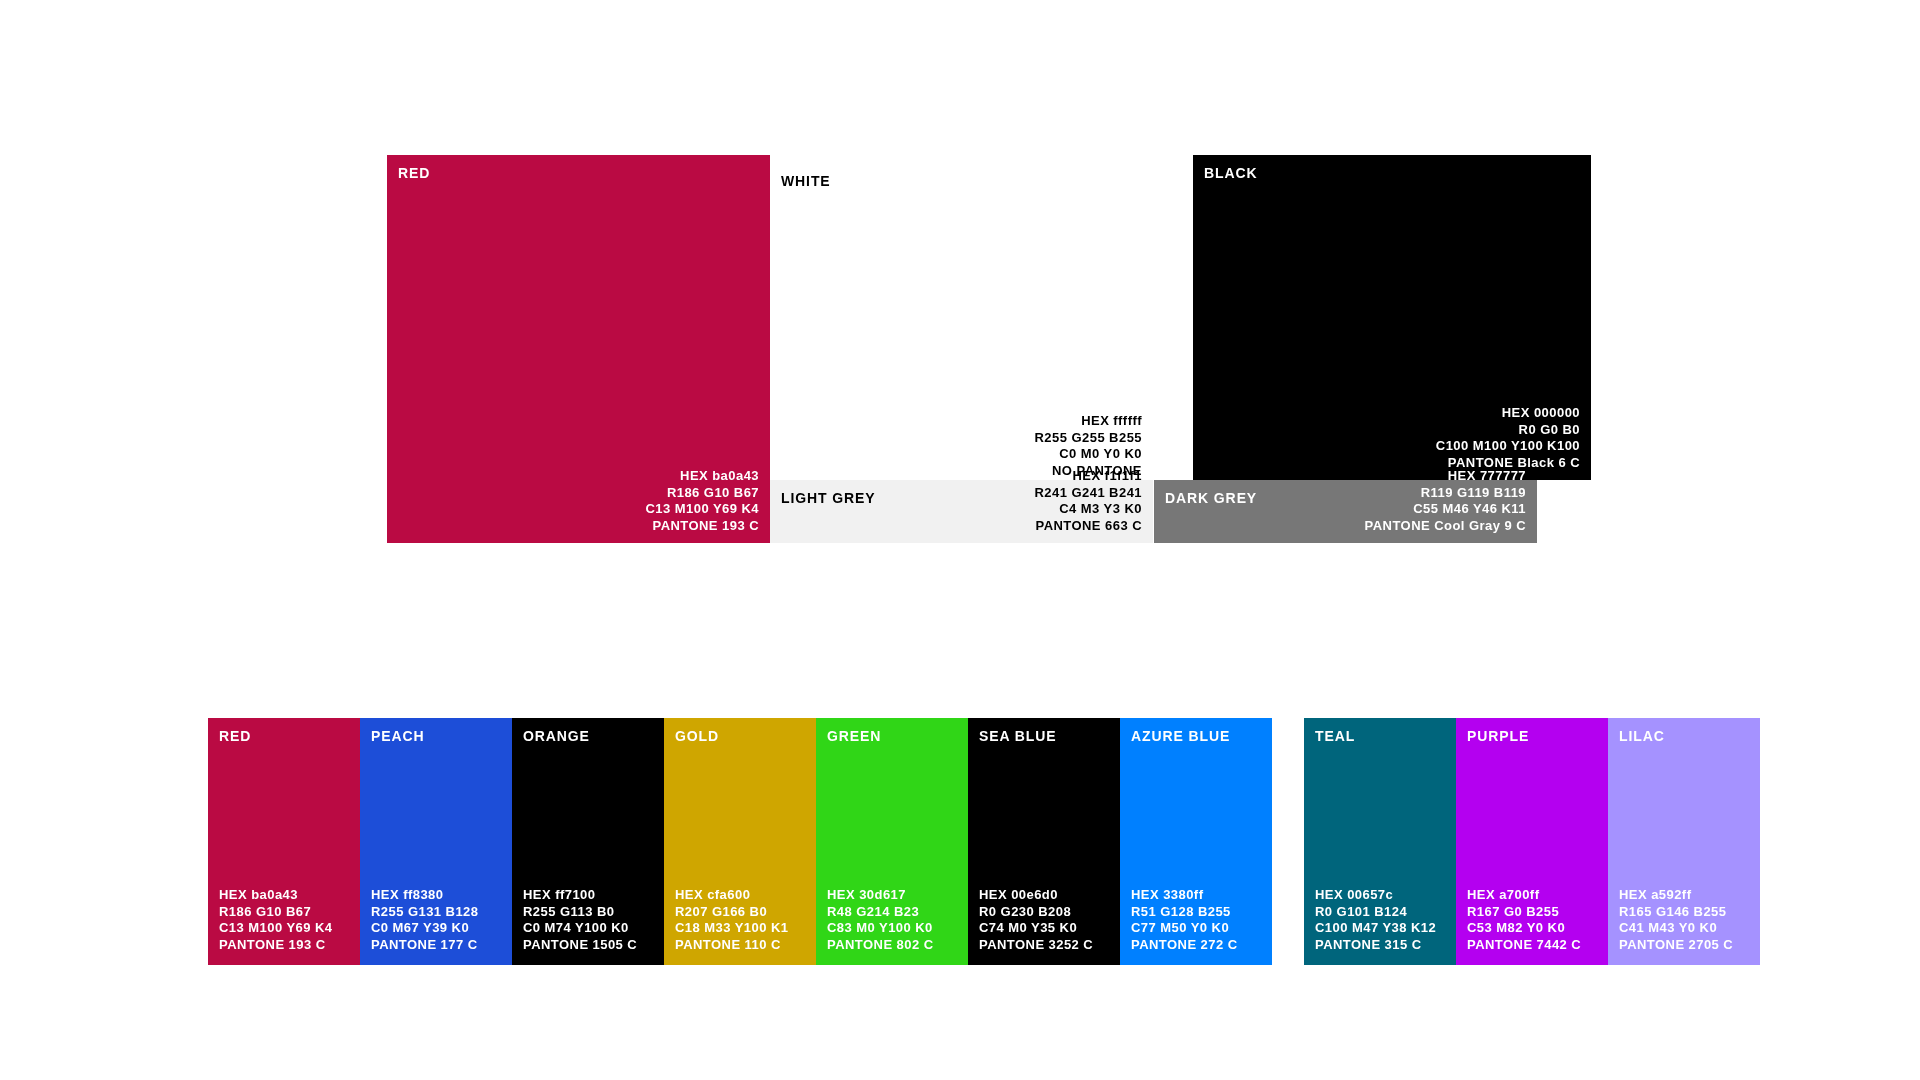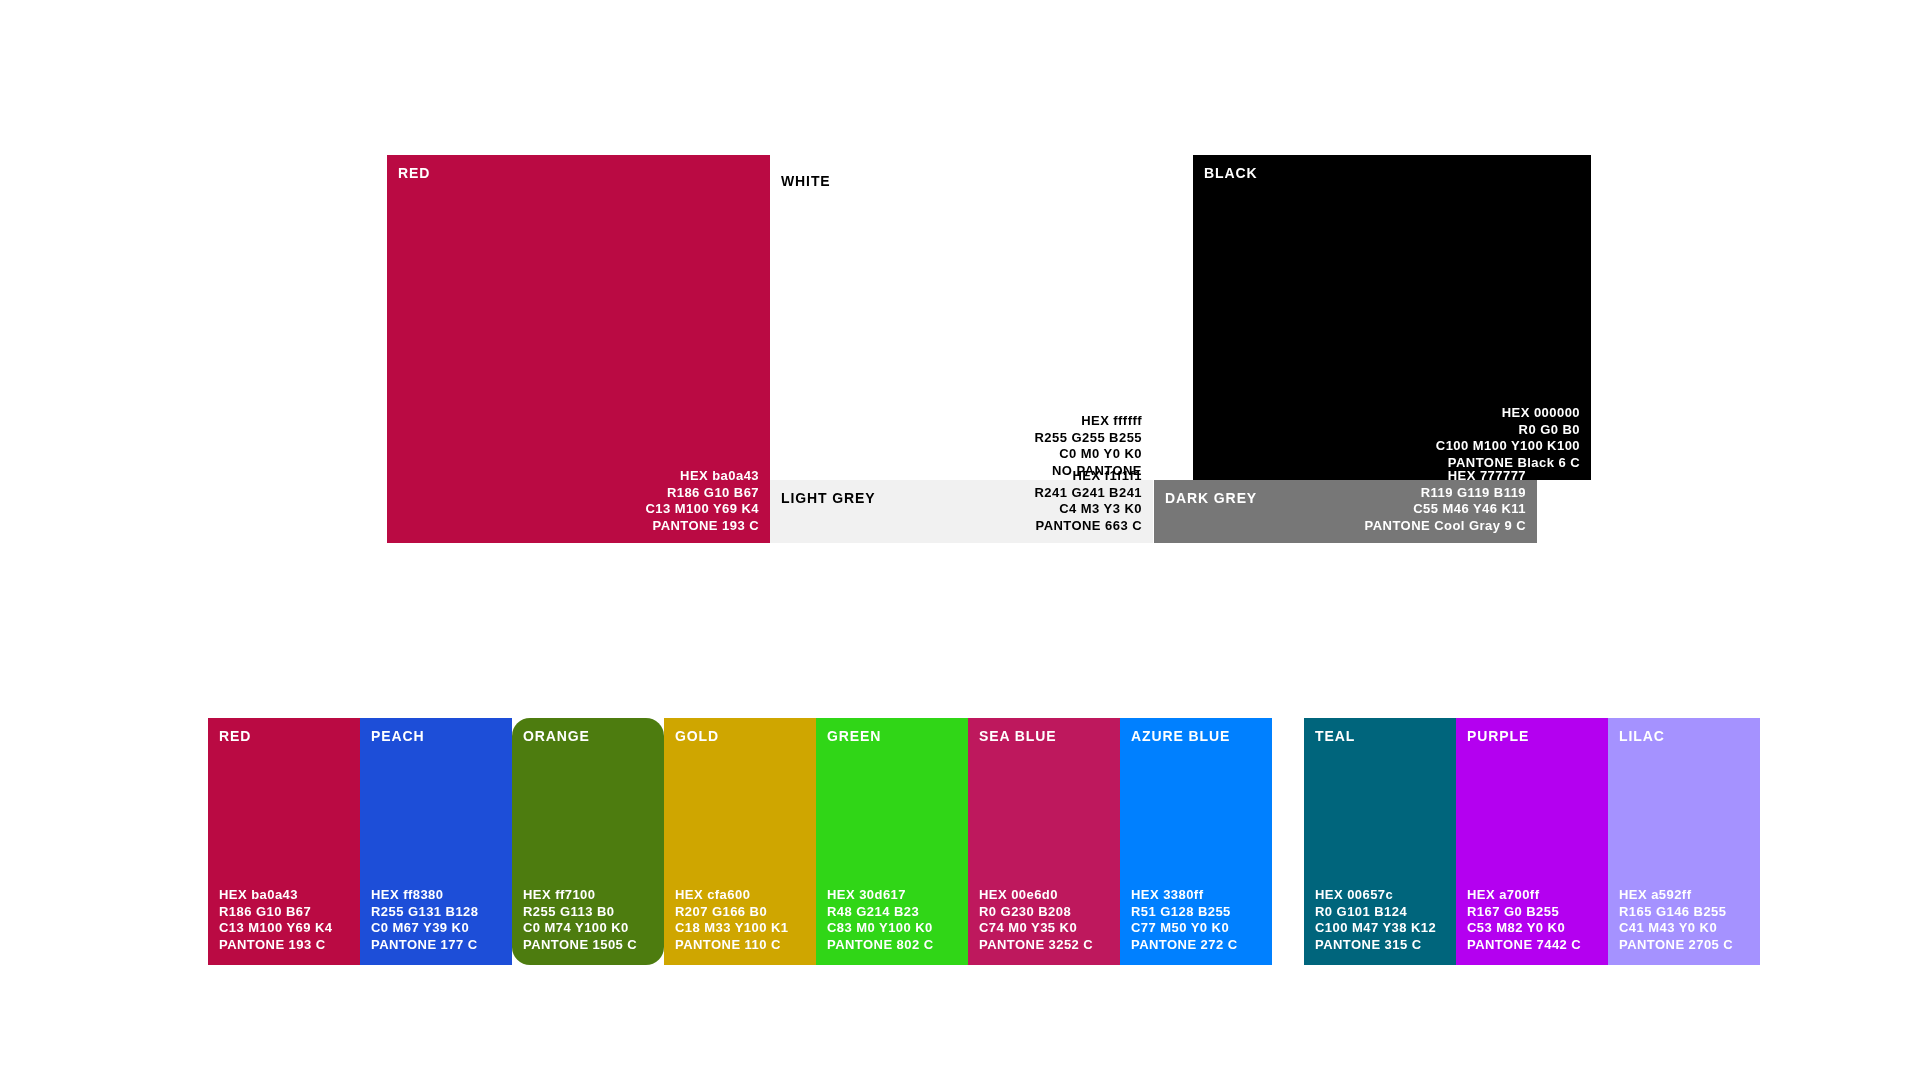--- a/index.html
+++ b/index.html
@@ -220,21 +220,21 @@
       </div>
       <div class="pal-sw" style="background: #1d4ed8; color: rgb(255, 255, 255);">
         <span class="sw-name">PEACH</span>
         <span class="sw-specs">
           <span class="spec-line">HEX ff8380</span>
           <span class="spec-line">R255 G131 B128</span>
           <span class="spec-line">C0 M67 Y39 K0</span>
           <span class="spec-line">PANTONE 177 C</span>
         </span>
       </div>
-      <div class="pal-sw" style="background: #4d7c0f; color: rgb(255, 255, 255); border-radius: 18px;">
+      <div class="pal-sw" style="background: #000000; color: rgb(255, 255, 255);">
         <span class="sw-name">ORANGE</span>
         <span class="sw-specs">
           <span class="spec-line">HEX ff7100</span>
           <span class="spec-line">R255 G113 B0</span>
           <span class="spec-line">C0 M74 Y100 K0</span>
           <span class="spec-line">PANTONE 1505 C</span>
         </span>
       </div>
       <div class="pal-sw" style="background: rgb(207, 166, 0); color: rgb(255, 255, 255);">
         <span class="sw-name">GOLD</span>
@@ -247,21 +247,21 @@
       </div>
       <div class="pal-sw" style="background: rgb(48, 214, 23); color: rgb(255, 255, 255);">
         <span class="sw-name">GREEN</span>
         <span class="sw-specs">
           <span class="spec-line">HEX 30d617</span>
           <span class="spec-line">R48 G214 B23</span>
           <span class="spec-line">C83 M0 Y100 K0</span>
           <span class="spec-line">PANTONE 802 C</span>
         </span>
       </div>
-      <div class="pal-sw" style="background: #be185d; color: rgb(255, 255, 255);">
+      <div class="pal-sw" style="background: #000000; color: rgb(255, 255, 255);">
         <span class="sw-name">SEA BLUE</span>
         <span class="sw-specs">
           <span class="spec-line">HEX 00e6d0</span>
           <span class="spec-line">R0 G230 B208</span>
           <span class="spec-line">C74 M0 Y35 K0</span>
           <span class="spec-line">PANTONE 3252 C</span>
         </span>
       </div>
       <div class="pal-sw" style="background: rgb(0, 128, 255); color: rgb(255, 255, 255);">
         <span class="sw-name">AZURE BLUE</span>

